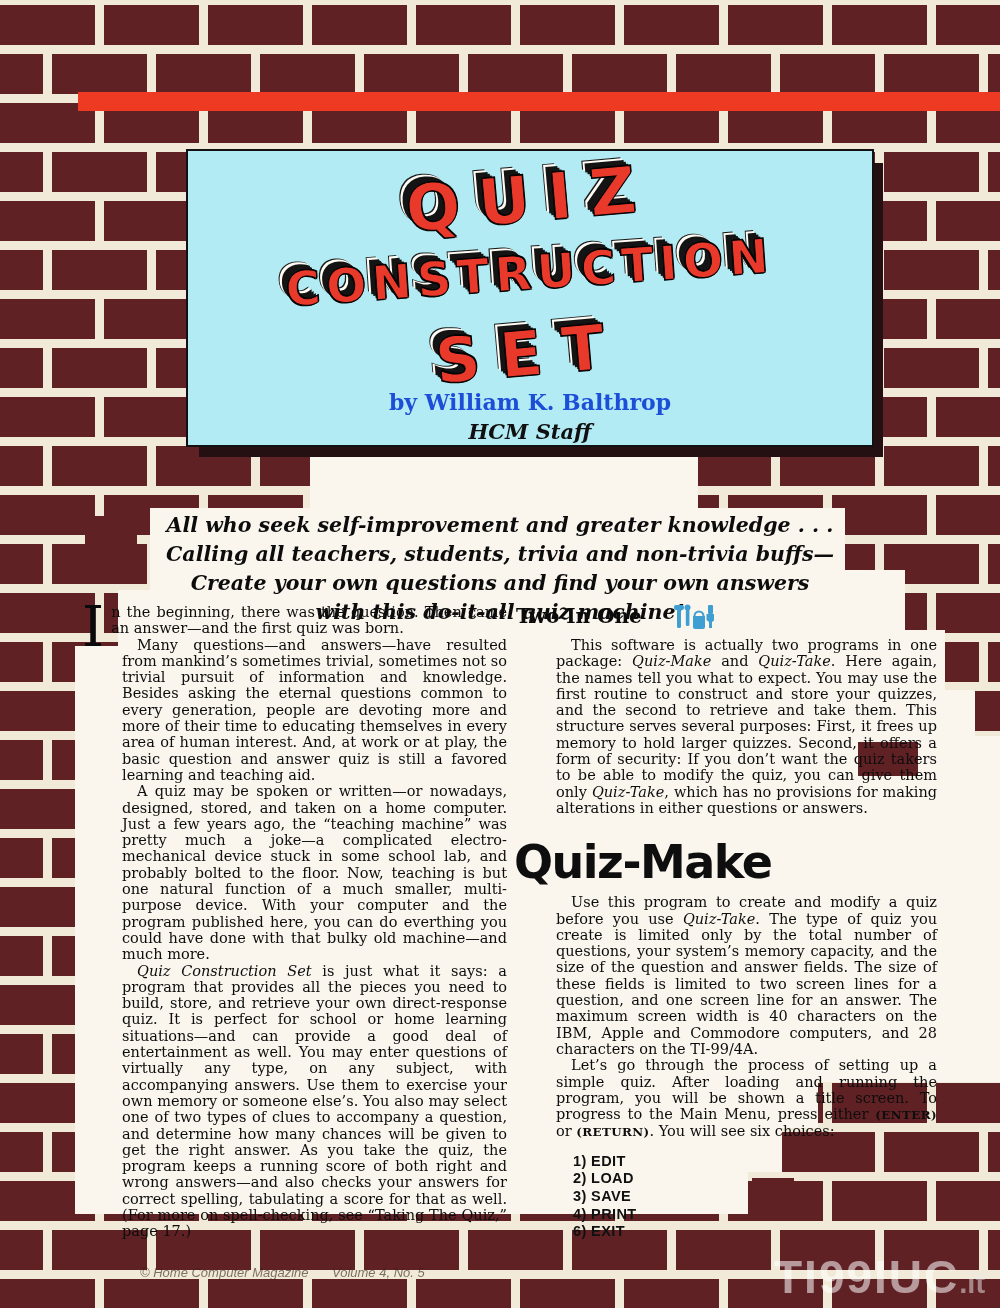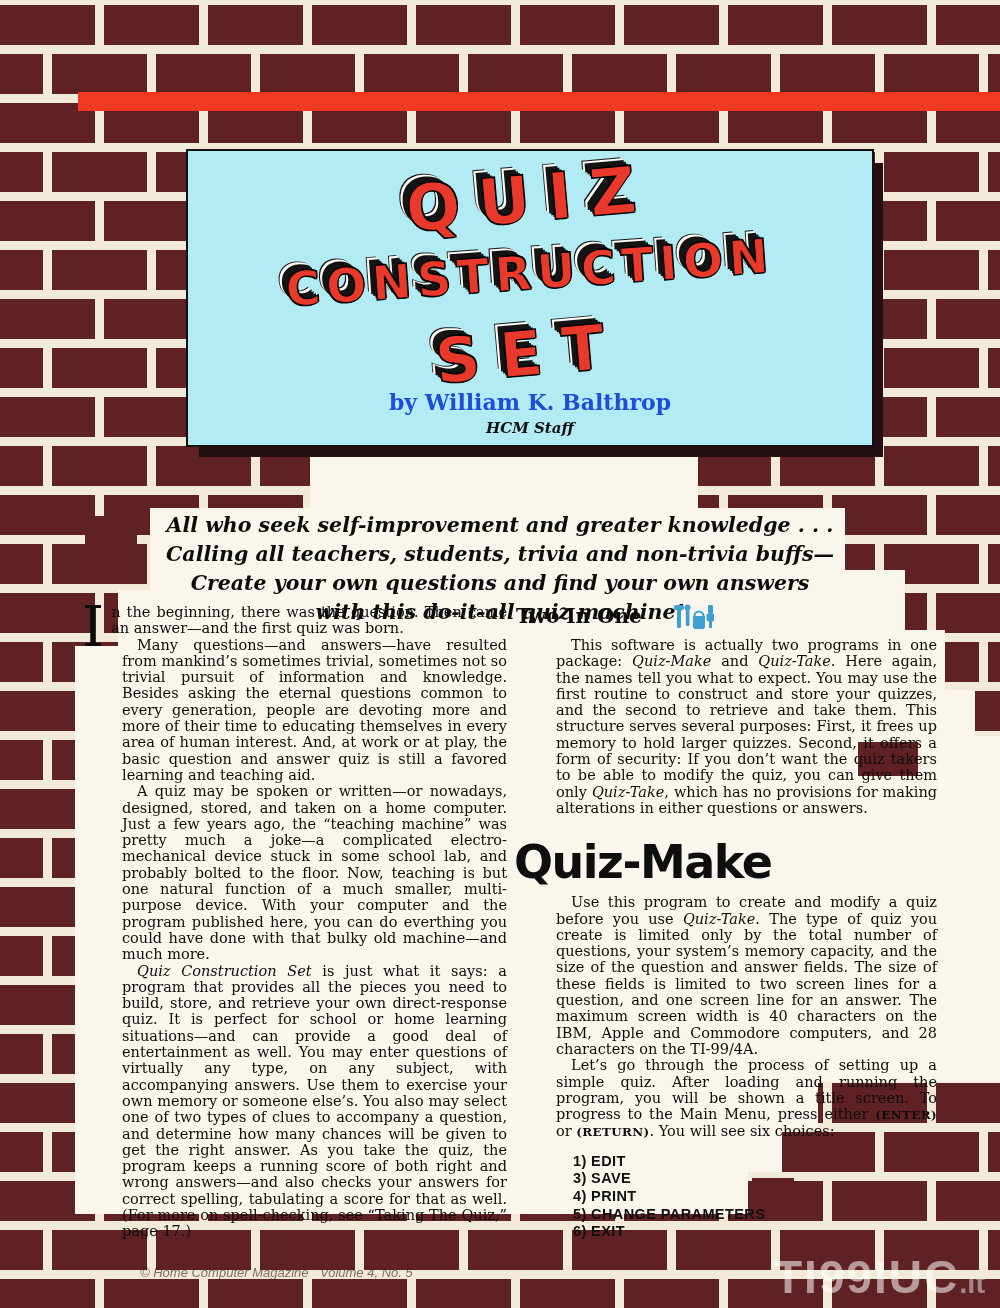--- a/index.html
+++ b/index.html
@@ -21,21 +21,21 @@
     -webkit-text-stroke:1px #000;
     text-shadow:-1px 1px 0 #000,1px -1px 0 #000,-2px -2px 0 #141414,-4px -4px 0 #141414,
                 -6px -6px 0 #141414,-8px -8px 0 #fffdf6,-9px -9px 0 #1a1a1a;
   }
   .t-quiz{top:16px;font-size:64px;letter-spacing:18px;transform:rotate(-5deg);}
   .t-construct{top:98px;font-size:47px;letter-spacing:6px;transform:rotate(-4deg);}
   .t-set{top:172px;font-size:62px;letter-spacing:20px;transform:rotate(-5deg);}
   .byline{position:absolute;left:0;right:0;top:238px;text-align:center;
     font-weight:bold;font-size:22px;color:#1d4ed8;}
   .staff{position:absolute;left:0;right:0;top:268px;text-align:center;
-    font-weight:bold;font-style:italic;font-size:15px;color:#101010;}
+    font-weight:bold;font-style:italic;font-size:21px;color:#101010;}
 
   
   .intro{
     position:absolute;left:130px;top:511px;width:740px;z-index:4;
     text-align:center;font-weight:bold;font-style:italic;font-size:20.5px;line-height:29px;color:#0c0c0c;
   }
 
   
   .col{position:absolute;top:604px;z-index:4;color:#0d0d0d;}
   .col-left{left:82px;width:425px;}
@@ -53,21 +53,21 @@
     font-size:46px;line-height:44px;letter-spacing:-1.5px;color:#0e0e0e;}
   .menu{list-style:none;margin:12px 0 8px 57px;padding:0;
     font-family:"Liberation Sans",sans-serif;font-weight:bold;font-size:14.5px;line-height:17.6px;
     letter-spacing:0.4px;color:#101010;}
 
   
   .footer-item{position:absolute;top:1265px;z-index:5;font-family:"Liberation Sans",sans-serif;
     font-style:italic;font-size:13px;color:rgba(48,36,24,0.62);}
   .f-page{left:84px;margin-top:48px;}
   .f-copy{left:140px;}
-  .f-issue{left:320px;}
+  .f-issue{left:332px;}
   .watermark{position:absolute;left:774px;top:1250px;z-index:5;
     font-family:Liberation Sans, sans-serif;font-weight:bold;font-size:46px;letter-spacing:2px;
     color:rgba(255,255,255,0.55);}
   .watermark .suffix{font-size:29px;color:rgba(235,235,235,0.5);letter-spacing:0;}
 </style>
 </head>
 <body>
 
 <div class="page">
 
@@ -134,23 +134,23 @@
           </g>
         </svg>
       </span>
     </h3>
     <p class="body-p indent"><span>This software is actually two programs in one package: </span><span class="seg-i">Quiz-Make</span><span> and </span><span class="seg-i">Quiz-Take</span><span>. Here again, the names tell you what to expect. You may use the first routine to construct and store your quizzes, and the second to retrieve and take them. This structure serves several purposes: First, it frees up memory to hold larger quizzes. Second, it offers a form of security: If you don’t want the quiz takers to be able to modify the quiz, you can give them only </span><span class="seg-i">Quiz-Take</span><span>, which has no provisions for making alterations in either questions or answers.</span></p>
     <h2 class="h-big">Quiz-Make</h2>
     <p class="body-p indent"><span>Use this program to create and modify a quiz before you use </span><span class="seg-i">Quiz-Take</span><span>. The type of quiz you create is limited only by the total number of questions, your system’s memory capacity, and the size of the question and answer fields. The size of these fields is limited to two screen lines for a question, and one screen line for an answer. The maximum screen width is 40 characters on the IBM, Apple and Commodore computers, and 28 characters on the TI-99/4A.</span></p>
     <p class="body-p indent"><span>Let’s go through the process of setting up a simple quiz. After loading and running the program, you will be shown a title screen. To progress to the Main Menu, press either </span><span class="seg-k">(ENTER)</span><span> or </span><span class="seg-k">(RETURN)</span><span>. You will see six choices:</span></p>
     <ul class="menu">
       <li>1) EDIT</li>
+      <li>2) LOAD</li>
       <li>3) SAVE</li>
       <li>4) PRINT</li>
-      <li>5) CHANGE PARAMETERS</li>
       <li>6) EXIT</li>
     </ul>
   </div>
 
   <span class="footer-item f-page">14</span>
   <span class="footer-item f-copy">© Home Computer Magazine</span>
   <span class="footer-item f-issue">Volume 4, No. 5</span>
 
   <div class="watermark">
     <span>TI99IUC</span><span class="suffix">.it</span>

